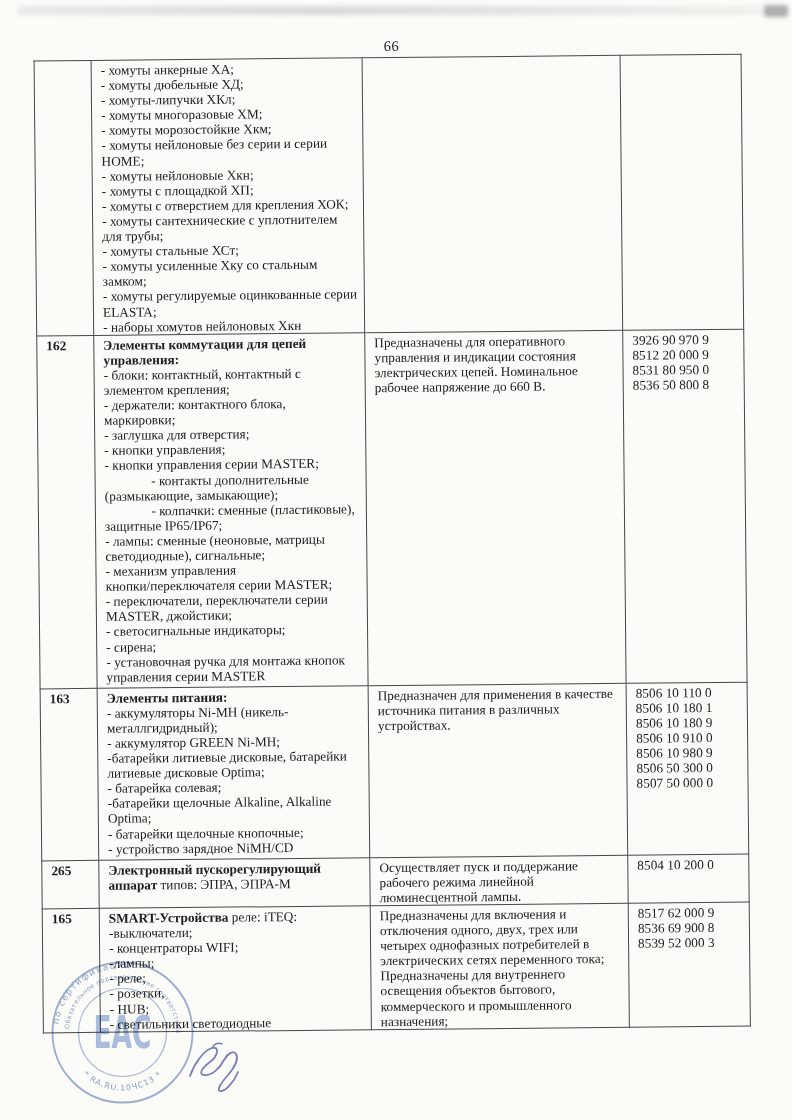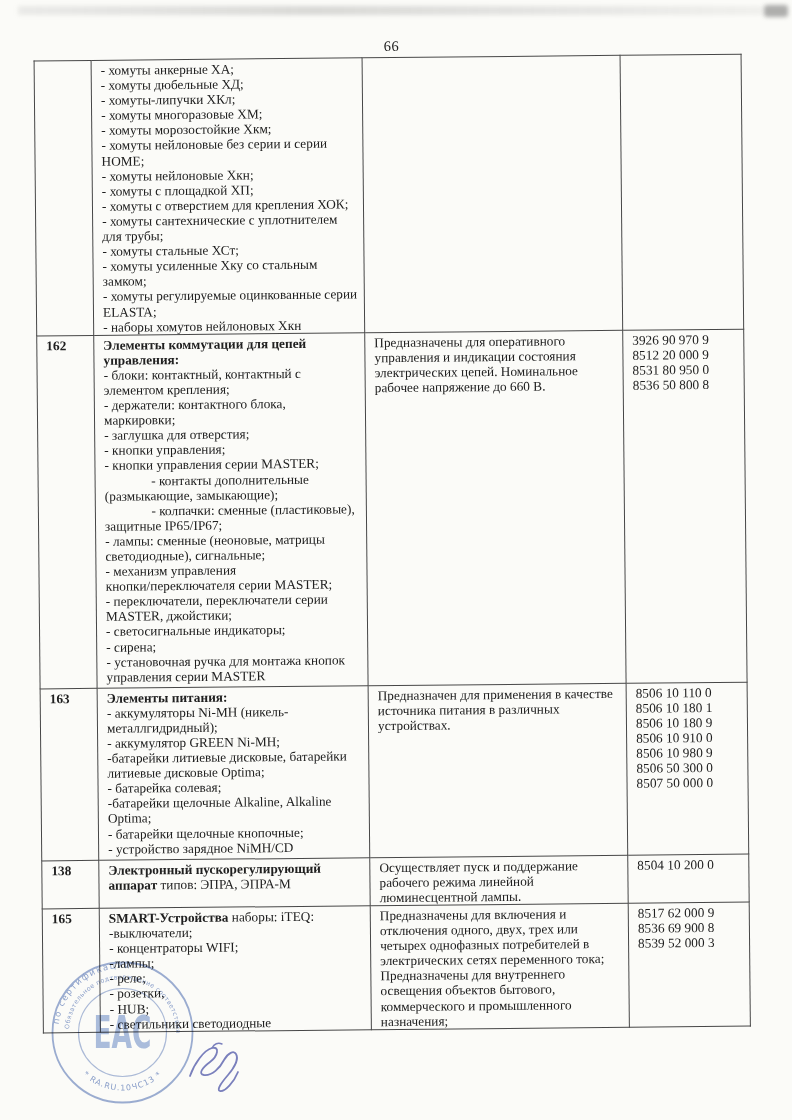--- a/index.html
+++ b/index.html
@@ -163,21 +163,21 @@
               <div class="line">8506 10 180 9</div>
               <div class="line">8506 10 910 0</div>
               <div class="line">8506 10 980 9</div>
               <div class="line">8506 50 300 0</div>
               <div class="line">8507 50 000 0</div>
             </div>
       </td>
     </tr>
 
     <tr style="height:47px">
-      <td class="c-num">138</td>
+      <td class="c-num">265</td>
       <td class="c-desc">
         <div class="cell-title"><b>Электронный пускорегулирующий аппарат</b><span> типов: ЭПРА, ЭПРА-М</span></div>
         <div></div>
       </td>
       <td class="c-purpose">
         <div>
               <div class="line">Осуществляет пуск и поддержание</div>
               <div class="line">рабочего режима линейной</div>
               <div class="line">люминесцентной лампы.</div>
             </div>
@@ -185,21 +185,21 @@
       <td class="c-codes">
         <div>
               <div class="line">8504 10 200 0</div>
             </div>
       </td>
     </tr>
 
     <tr style="height:120px">
       <td class="c-num">165</td>
       <td class="c-desc">
-        <div class="cell-title"><b>SMART-Устройства</b><span> наборы: iTEQ:</span></div>
+        <div class="cell-title"><b>SMART-Устройства</b><span> реле: iTEQ:</span></div>
         <div>
               <div class="line">-выключатели;</div>
               <div class="line">- концентраторы WIFI;</div>
               <div class="line">-лампы;</div>
               <div class="line">- реле;</div>
               <div class="line">- розетки,</div>
               <div class="line">- HUB;</div>
               <div class="line">- светильники светодиодные</div>
             </div>
       </td>

